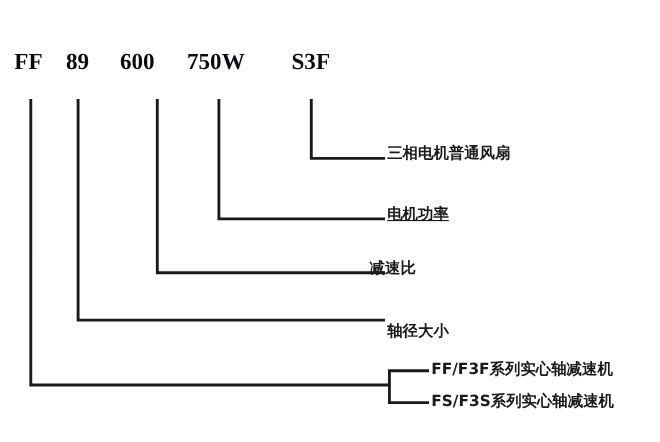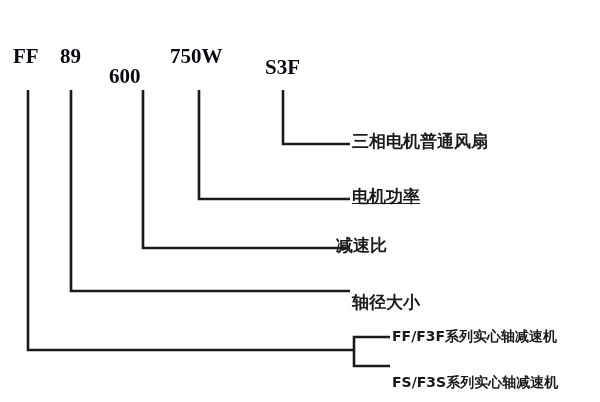--- a/index.html
+++ b/index.html
@@ -36,49 +36,49 @@
     letter-spacing: 0px;
     padding-left: 27px;
   }
   .seg {
     position: absolute;
     top: 0;
     display: inline-block;
   }
   .seg-ff   { left: 13px; }
   .seg-55   { left: 60px; }
-  .seg-600  { left: 109px; margin-top: 20px; }
+  .seg-600  { left: 109px; }
   .seg-750w { left: 170px; }
-  .seg-s3f  { left: 265px; margin-top: 11px; }
+  .seg-s3f  { left: 265px; }
 
   .cn-label {
     position: absolute;
     white-space: nowrap;
     font-family: "DejaVu Sans", "Liberation Sans", sans-serif;
-    font-size: 17px;
+    font-size: 14px;
     font-weight: 700;
     color: #1a1a1a;
     line-height: 1;
   }
   .lbl-fan    { left: 352px; top: 133px; }
   .lbl-power  { left: 352px; top: 188px; text-decoration: underline; }
   .lbl-ratio  { left: 336px; top: 237px; }
   .lbl-shaft  { left: 352px; top: 294px; }
 
   .series-label {
     position: absolute;
     white-space: nowrap;
     font-family: "DejaVu Sans", "Liberation Sans", sans-serif;
     font-size: 14px;
     font-weight: 700;
     color: #1a1a1a;
     line-height: 1;
   }
   .lbl-ff3f { left: 392px; top: 329px; }
-  .lbl-fs3s { left: 392px; top: 358px; margin-top: 17px; }
+  .lbl-fs3s { left: 392px; top: 358px; }
 </style>
 </head>
 <body>
 
 <div id="canvas">
 
   <svg id="leader-svg" viewBox="0 0 600 402" xmlns="http://www.w3.org/2000/svg">
     <g stroke="#1a1a1a" stroke-width="2.6" fill="none" stroke-linecap="butt">
 
       <polyline points="283,90 283,144 350,144"></polyline>

